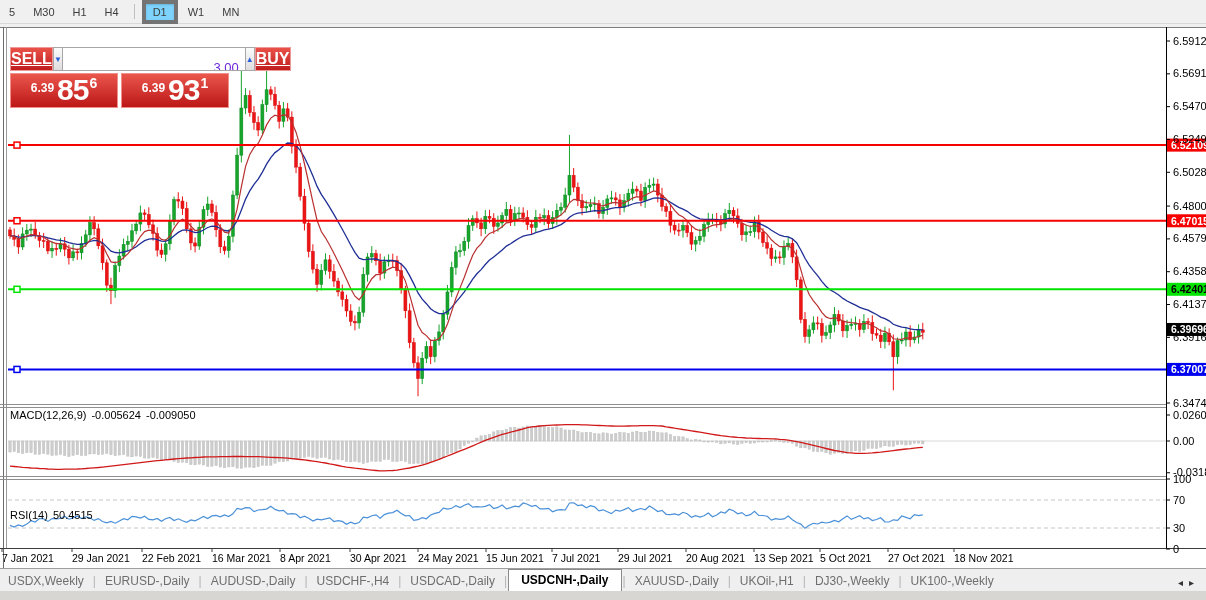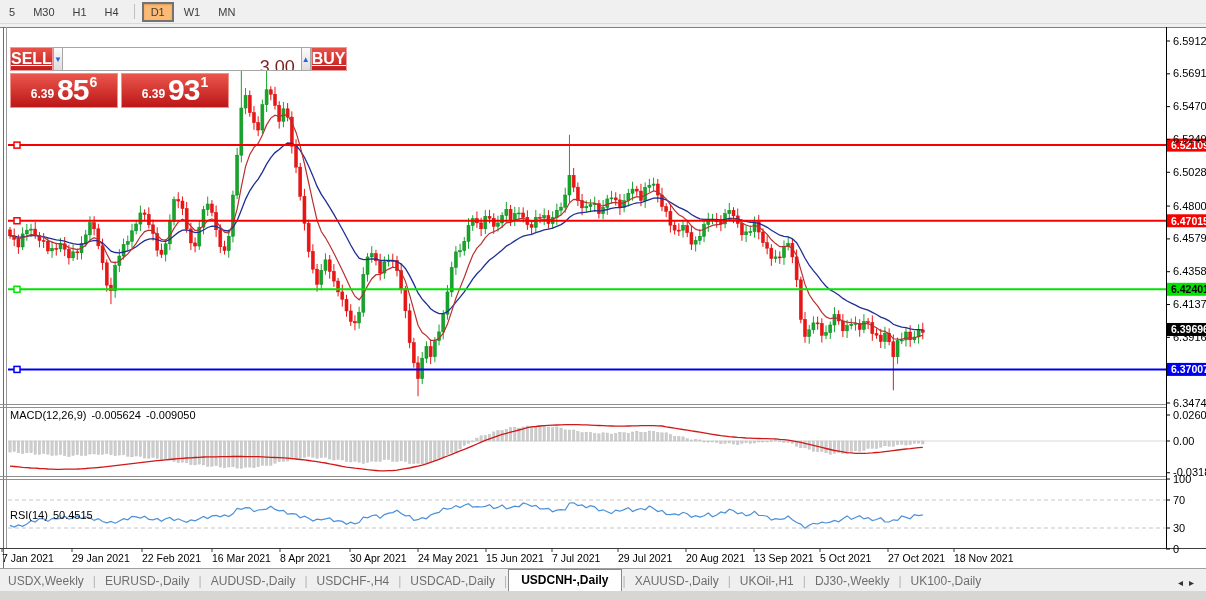--- a/index.html
+++ b/index.html
@@ -3,21 +3,21 @@
 <meta charset="utf-8">
 <style>
   html,body{margin:0;padding:0;background:#f0f0f0;width:1206px;height:600px;overflow:hidden;
             font-family:"Liberation Sans","DejaVu Sans",sans-serif;-webkit-font-smoothing:antialiased;}
   #stage{position:relative;width:1206px;height:600px;}
 
   
   #toolbar{position:absolute;left:0;top:0;width:1206px;height:23px;background:#f0f0f0;
            border-bottom:1px solid #d9d9d9;display:flex;align-items:center;font-size:11px;color:#3c3c3c;}
   .tf-btn{padding:2px 7px;margin:0 1px;border:1px solid transparent;cursor:default;}
-  .tf-btn.active{background:#fdba74;border:2px solid #737373;box-shadow:inset 0 1px 2px rgba(0,0,0,.15);}
+  .tf-btn.active{background:#7dd3fc;border:4px solid #737373;box-shadow:inset 0 1px 2px rgba(0,0,0,.15);}
   .tf-divider{width:1px;height:15px;background:#c0c0c0;margin:0 6px;}
 
   
   #chart-area{position:absolute;left:0;top:27px;width:1206px;height:541px;background:#fff;}
   #chart-svg{position:absolute;left:0;top:0;}
 
   #chart-title{position:absolute;left:10px;top:6px;font-size:11px;font-weight:bold;color:#000;z-index:5;}
   #chart-title .tri{font-size:8px;margin-right:4px;}
 
   #macd-title,#rsi-title{position:absolute;left:10px;font-size:11px;color:#000;z-index:5;}
@@ -26,25 +26,25 @@
   #macd-title span,#rsi-title span{margin-right:5px;}
 
   
   #oneclick{position:absolute;left:10px;top:20px;width:219px;z-index:6;font-weight:bold;}
   #oc-row1{display:flex;height:24px;}
   .oc-btn{width:53px;background:linear-gradient(#e95248,#c01d1d);border:1px solid #e99;color:#fff;
           font-size:16px;font-weight:bold;display:flex;align-items:center;justify-content:center;cursor:pointer;}
   .oc-btn span{border-bottom:1px solid #fff;line-height:13px;}
   .spin{width:20px;background:linear-gradient(#fbfbfb,#dfdddd);border:1px solid #a7a7a7;color:#2b5fd9;
         font-size:8px;display:flex;align-items:center;justify-content:center;cursor:pointer;}
-  #oc-vol{flex:1;border:1px solid #a7a7a7;border-left:none;border-right:none;font-size:18px;
-          text-align:right;padding:16px 6px 0 0;font-family:"Liberation Sans",sans-serif;color:#7f1d1d;}
+  #oc-vol{flex:1;border:1px solid #a7a7a7;border-left:none;border-right:none;font-size:13px;
+          text-align:right;padding:16px 6px 0 0;font-family:"Liberation Sans",sans-serif;color:#6d28d9;}
   #oc-row2{display:flex;margin-top:2px;height:35px;gap:3px;}
   .oc-price{flex:1;background:linear-gradient(#ea564c,#bc1717);border:1px solid #f0908a;color:#fff;
-            display:flex;align-items:flex-end;justify-content:center;padding:1px 4px 3px;cursor:pointer;}
+            display:flex;align-items:center;justify-content:center;padding:1px 4px 3px;cursor:pointer;}
   .oc-price .sm{font-size:12px;margin:0 3px 3px 0;}
   .oc-price .big{font-size:30px;line-height:28px;letter-spacing:-1px;}
   .oc-price .sup{font-size:14px;margin:0 0 14px 1px;}
 
   
   #tabbar{position:absolute;left:0;top:568px;width:1206px;height:23px;background:#efefef;
           border-top:1px solid #9e9e9e;display:flex;align-items:flex-end;font-size:12px;color:#6e6e6e;}
   .tab{padding:3px 8px 4px;cursor:pointer;white-space:nowrap;}
   .tab.active{background:#fff;border:1px solid #8a8a8a;border-bottom:none;color:#000;font-weight:bold;
               padding:3px 12px 5px;}
@@ -889,18 +889,18 @@
       <div class="tab">USDCAD-,Daily</div>
       <div class="tab-sep">|</div>
       <div class="tab active">USDCNH-,Daily</div>
       <div class="tab-sep">|</div>
       <div class="tab">XAUUSD-,Daily</div>
       <div class="tab-sep">|</div>
       <div class="tab">UKOil-,H1</div>
       <div class="tab-sep">|</div>
       <div class="tab">DJ30-,Weekly</div>
       <div class="tab-sep">|</div>
-      <div class="tab">UK100-,Daily</div>
+      <div class="tab">UK100-,Weekly</div>
       <div id="tab-arrows"><span>◂</span><span>▸</span></div>
   </div>
   <div id="bottom-strip"></div>
 
 </div>
 
 </body></html>

